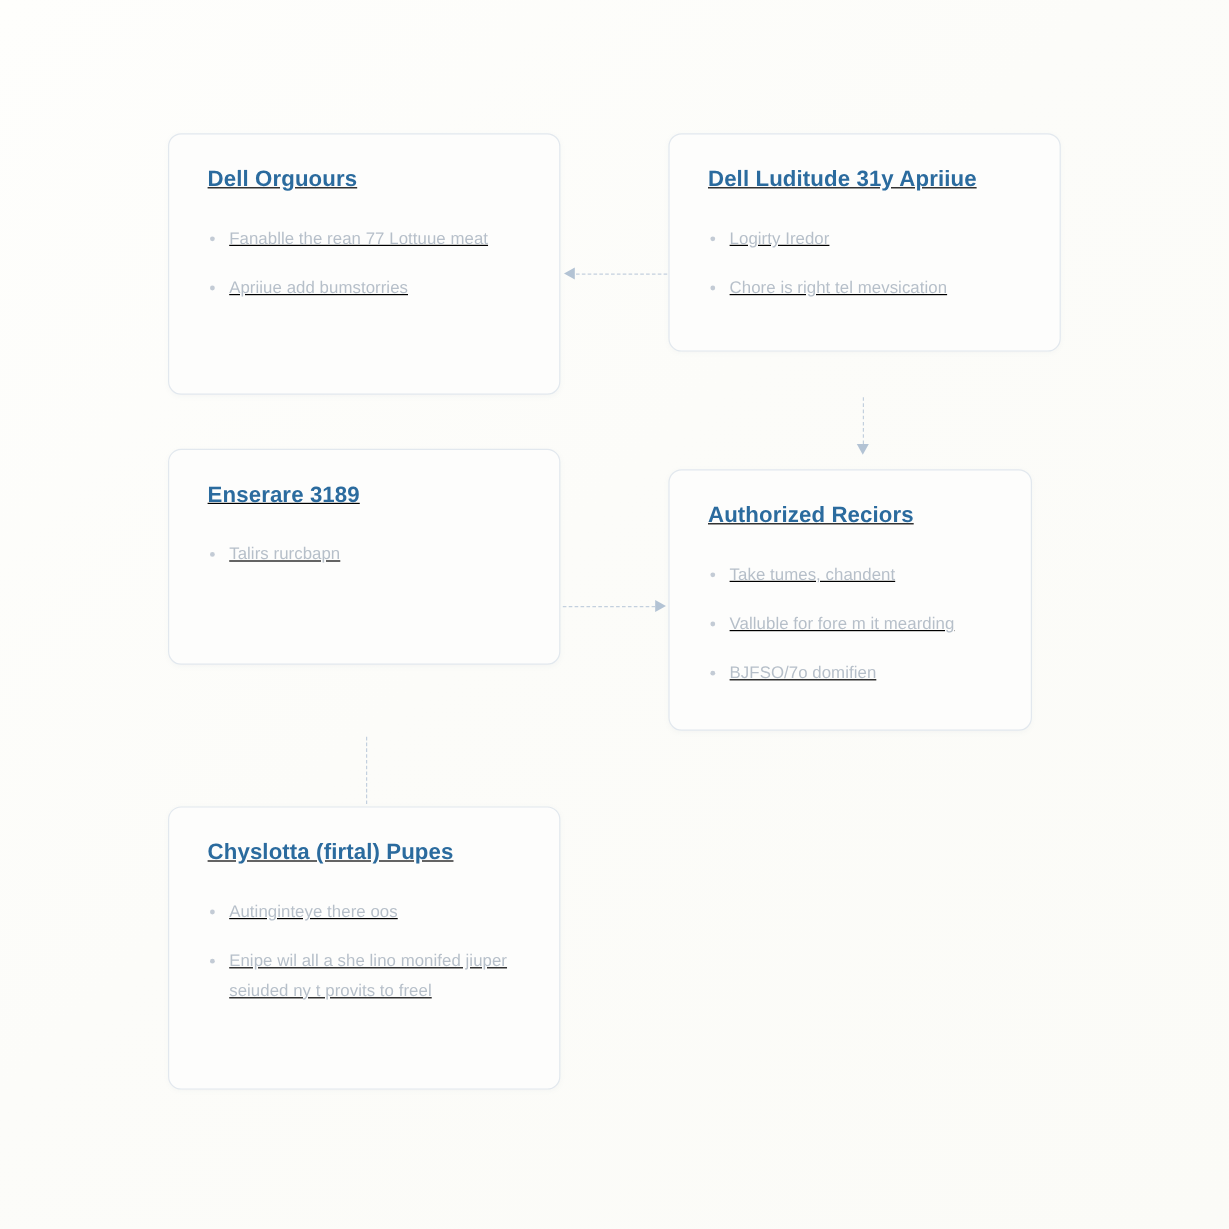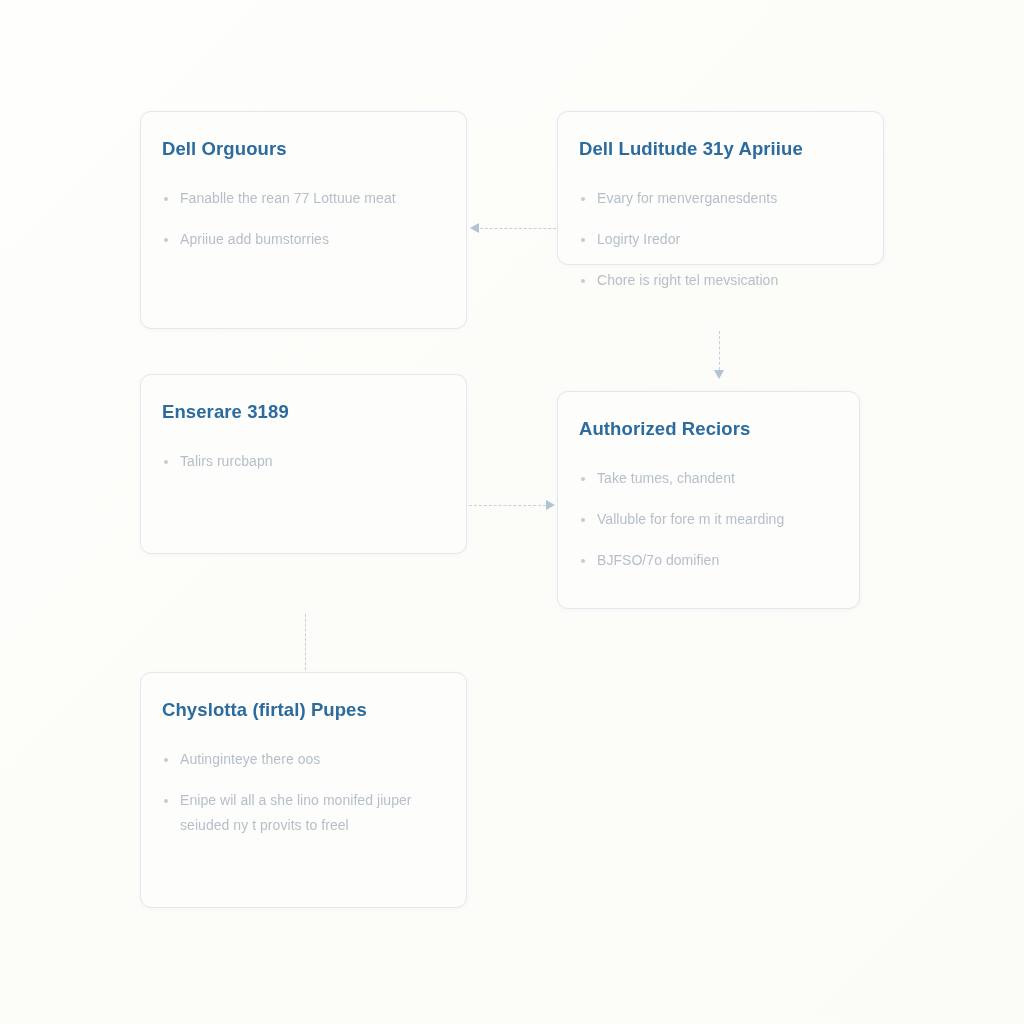--- a/index.html
+++ b/index.html
@@ -22,21 +22,22 @@
   }
 
   
   .card {
     position: absolute;
     box-sizing: border-box;
     background: #fdfdfc;
     border: 1.4px solid #e2e8ee;
     border-radius: 11px;
     box-shadow: 0 1px 4px rgba(120, 140, 165, 0.055);
-    padding: 26px 24px 20px 21px;
+    padding: 26px 24px 20px 32px;
+    text-decoration: underline;
   }
 
   .card-title {
     font-size: 18.5px;
     font-weight: bold;
     color: #2b6b9e;
     letter-spacing: 0.1px;
     margin: 0 0 26px 0;
     line-height: 1.2;
     white-space: nowrap;
@@ -64,21 +65,21 @@
     left: 2px;
     top: 11px;
     width: 4px;
     height: 4px;
     border-radius: 50%;
     background: #c3cbd5;
   }
 
   
   #card-top-left      { left: 140px; top: 111px; width: 327px; height: 218px; }
-  #card-top-right     { left: 557px; top: 111px; width: 327px; height: 154px; }
+  #card-top-right     { left: 557px; top: 111px; width: 327px; height: 182px; }
   #card-mid-left      { left: 140px; top: 374px; width: 327px; height: 180px; }
   #card-mid-right     { left: 557px; top: 391px; width: 303px; height: 218px; }
   #card-bottom-left   { left: 140px; top: 672px; width: 327px; height: 236px; }
 
   
   .connector {
     position: absolute;
     pointer-events: none;
   }
   .conn-line-h {
@@ -144,24 +145,20 @@
         <span>Apriiue add bumstorries</span>
       </li>
     </ul>
   </div>
 
   <div class="card" id="card-top-right">
     <div class="card-title">Dell Luditude 31y Apriiue</div>
     <ul class="bullet-list">
       <li class="bullet-item">
         <span class="bullet-dot"></span>
-        <span>Evary for menverganesdents</span>
-      </li>
-      <li class="bullet-item">
-        <span class="bullet-dot"></span>
         <span>Logirty Iredor</span>
       </li>
       <li class="bullet-item">
         <span class="bullet-dot"></span>
         <span>Chore is right tel mevsication</span>
       </li>
     </ul>
   </div>
 
   <div class="card" id="card-mid-left">

